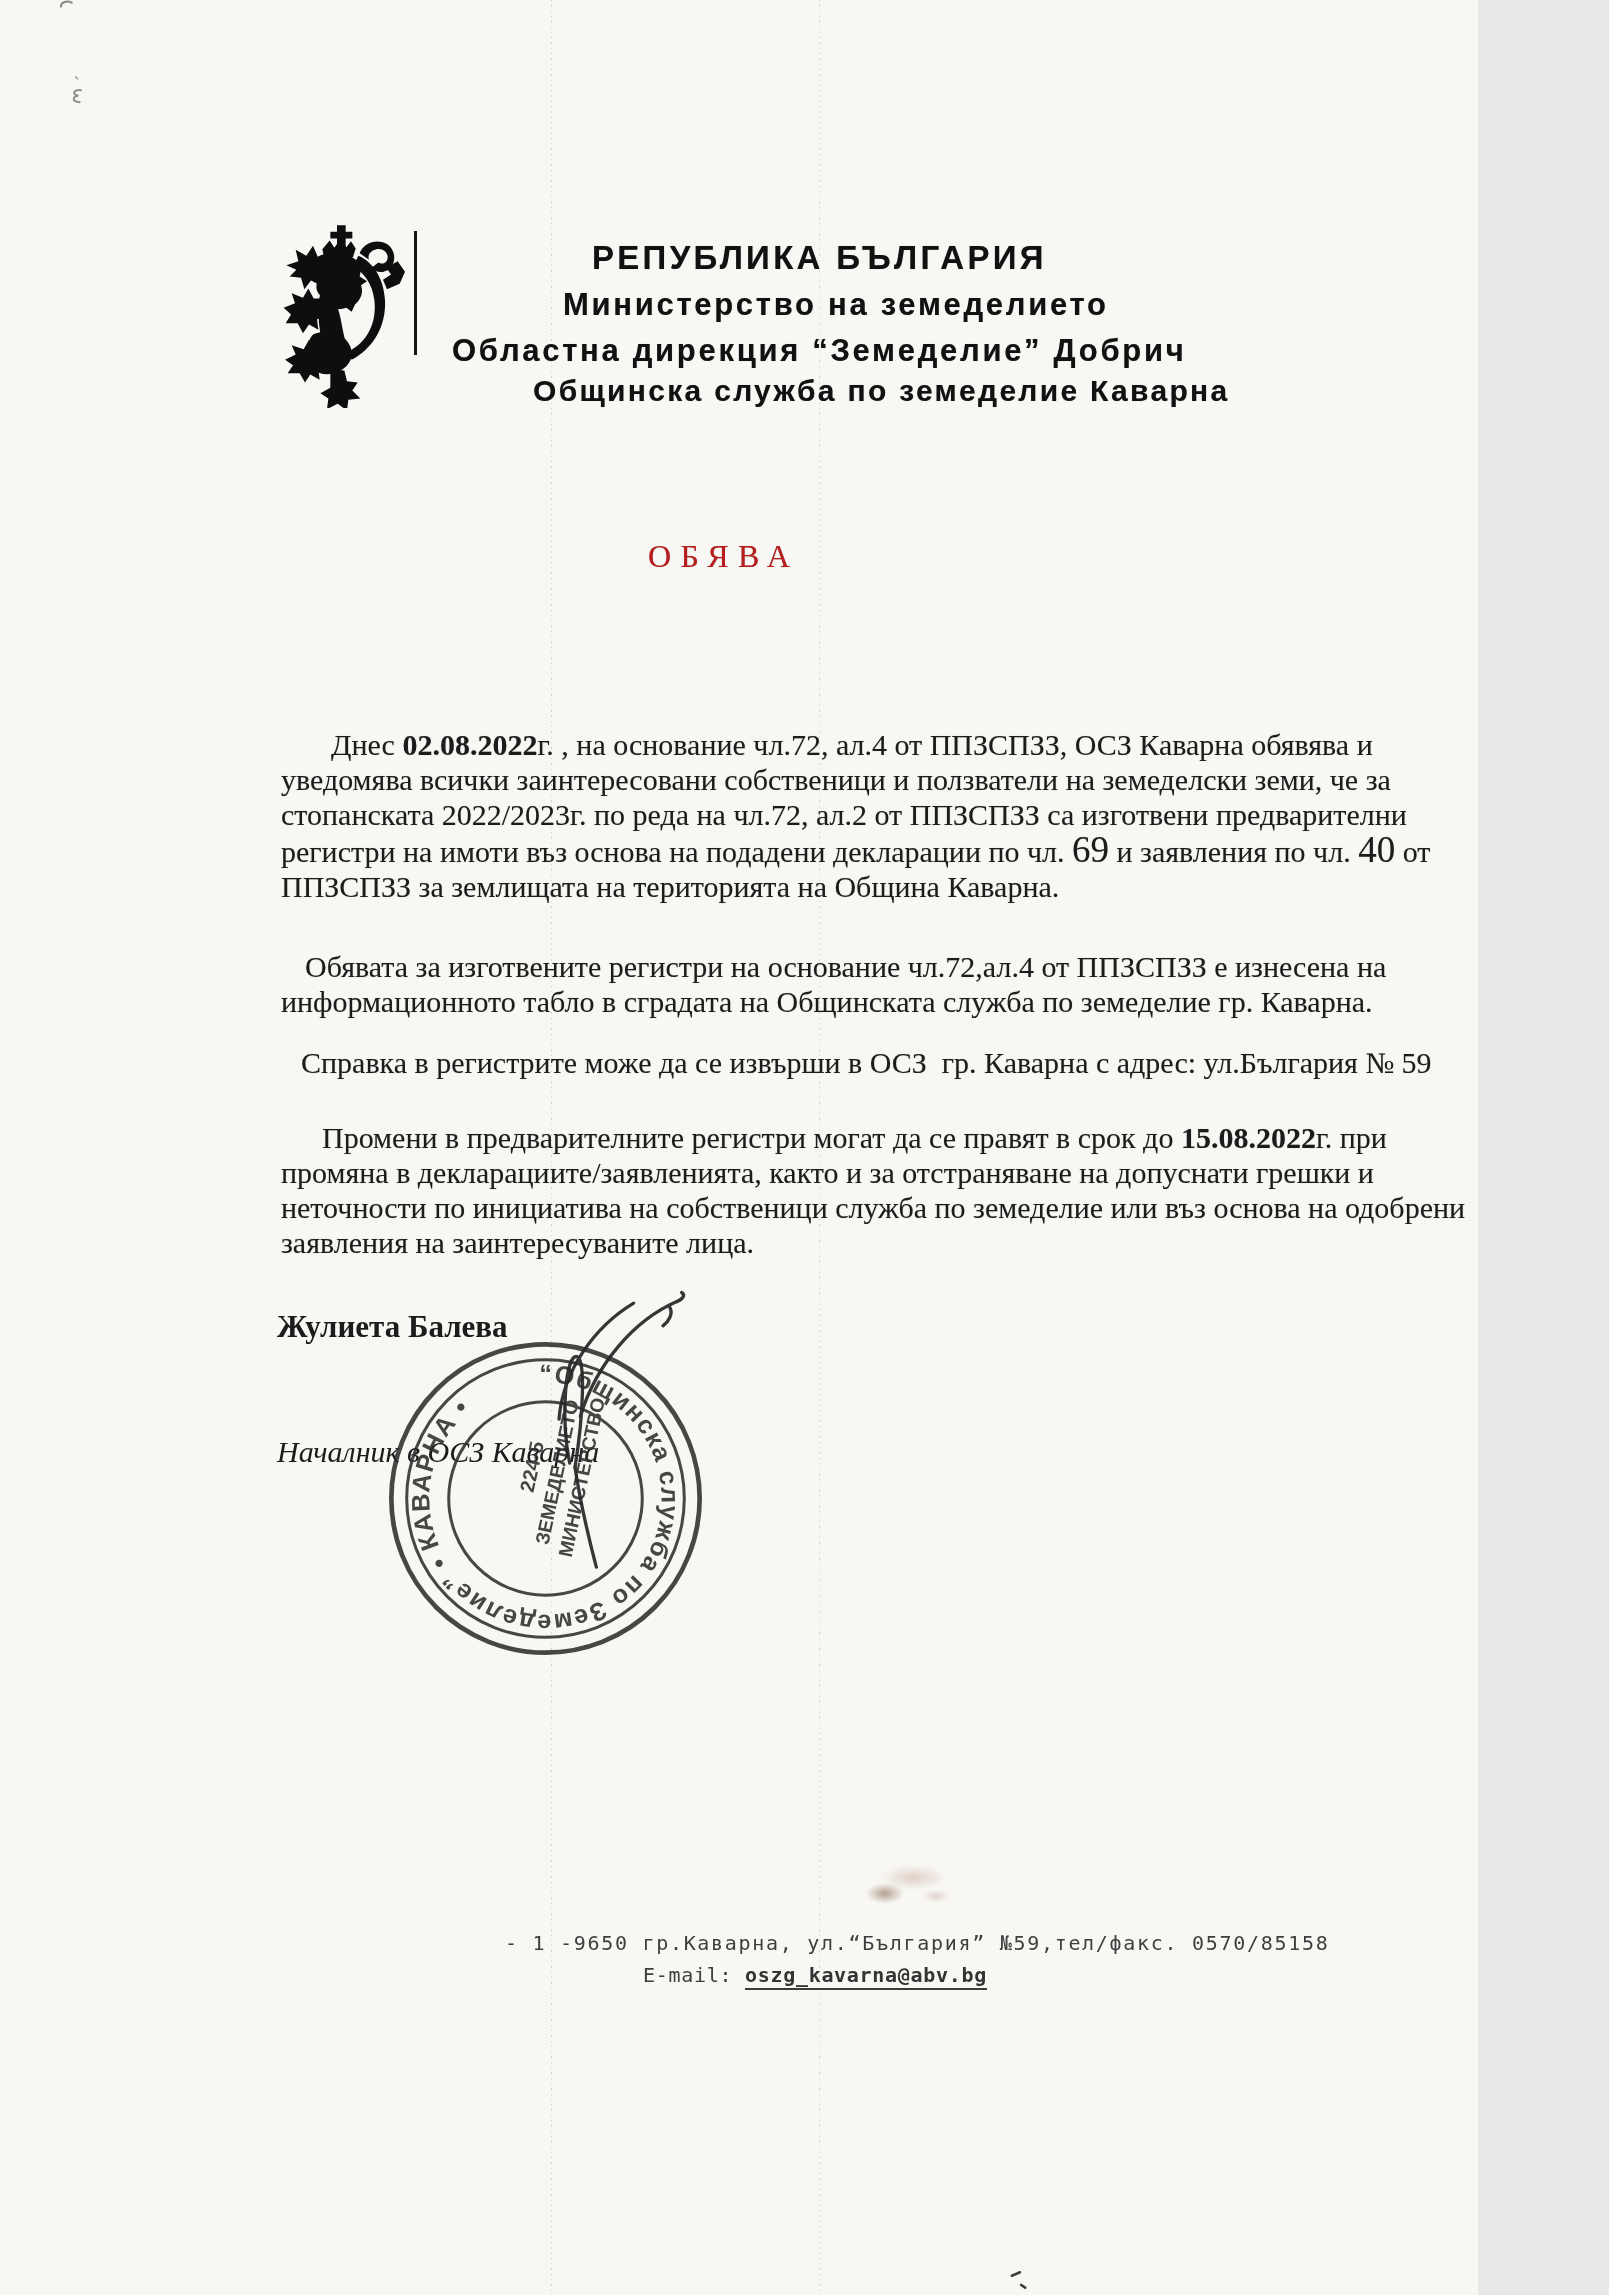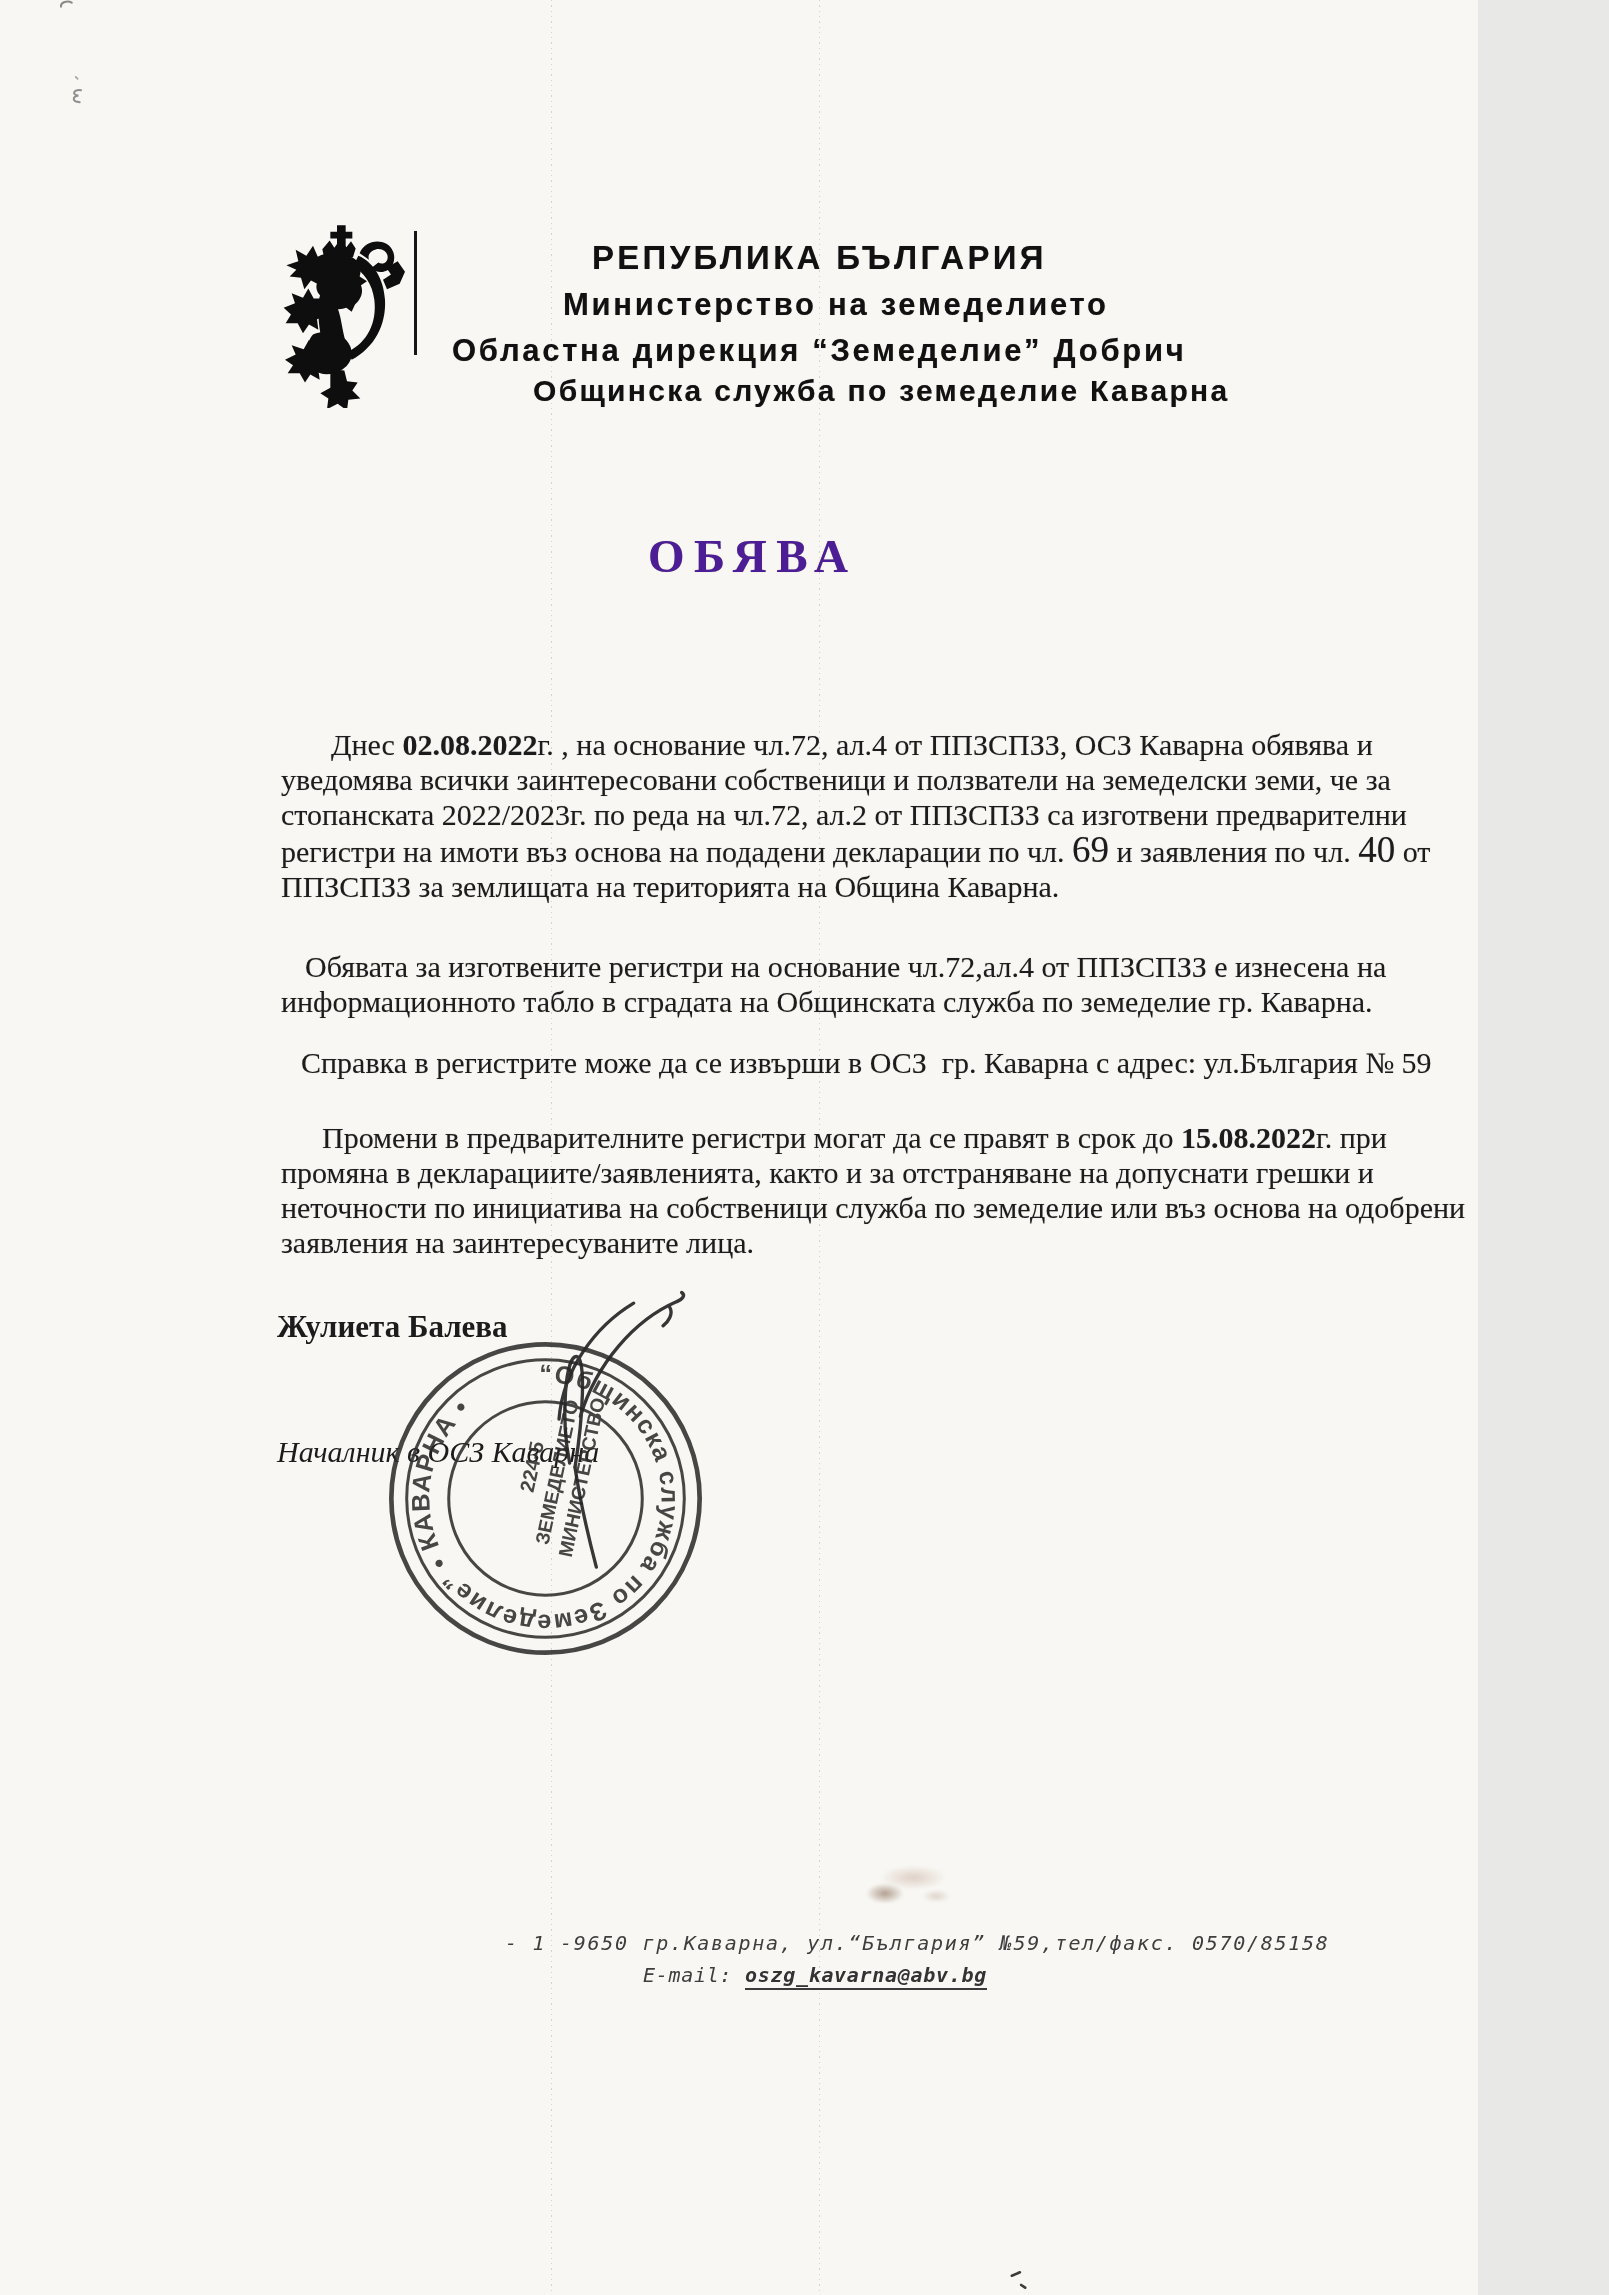--- a/index.html
+++ b/index.html
@@ -7,36 +7,36 @@
   .page{position:relative;width:1478px;height:2295px;background:#f8f7f3;overflow:hidden;
         font-family:"Liberation Serif","DejaVu Serif",serif;color:#1c1c1c;}
   .abs{position:absolute;white-space:pre;}
   .fold{position:absolute;top:0;width:1.3px;height:2295px;
         background-image:repeating-linear-gradient(to bottom,rgba(125,125,125,.30) 0 1.3px,transparent 1.3px 5.3px);}
   
   .hline{position:absolute;font-family:"Liberation Sans","DejaVu Sans",sans-serif;font-weight:bold;color:#111;
          white-space:pre;text-shadow:0 0 0.7px rgba(20,20,20,.45);}
   .divider{position:absolute;background:#161616;}
   
-  .doc-title{position:absolute;font-weight:bold;font-size:47px;line-height:47px;letter-spacing:9.4px;color:#4c1d95;
+  .doc-title{position:absolute;font-weight:normal;font-size:32px;line-height:47px;letter-spacing:9.4px;color:#b91c1c;
              text-shadow:0 0 0.7px rgba(20,20,20,.4);}
   
   .para{position:absolute;left:281px;width:1196px;}
   .bl{font-size:30px;line-height:35px;white-space:pre;text-shadow:0 0 1px rgba(35,35,35,.30);}
   .b{font-weight:bold;text-align:center;}
   .num{font-size:37px;}
   
   .sig-name{position:absolute;font-weight:bold;font-size:31px;white-space:pre;}
   .sig-role{position:absolute;font-style:italic;font-size:30px;white-space:pre;margin-top:24px;}
   
   .stamp-svg{position:absolute;opacity:.88;}
   .sign-svg{position:absolute;}
   
   .foot{position:absolute;font-family:"DejaVu Sans Mono","Liberation Mono",monospace;color:#3e3e3e;
-        font-size:20px;white-space:pre;font-style:italic;}
+        font-size:20px;white-space:pre;}
   .email{font-weight:bold;color:#333;border-bottom:2px solid #3a3a3a;padding-bottom:1.3px;text-align:right;}
   
   .stain{position:absolute;left:845px;top:1859px;width:114px;height:53px;filter:blur(1.3px);
          background:
           radial-gradient(ellipse 27px 14.7px at 35% 65%,rgba(120,85,62,.55),rgba(120,85,62,0) 70%),
           radial-gradient(ellipse 47px 17.4px at 60% 35%,rgba(165,120,95,.30),rgba(165,120,95,0) 70%),
           radial-gradient(ellipse 20px 9.4px at 80% 70%,rgba(150,105,85,.25),rgba(150,105,85,0) 70%);}
 </style>
 </head>
 <body>

